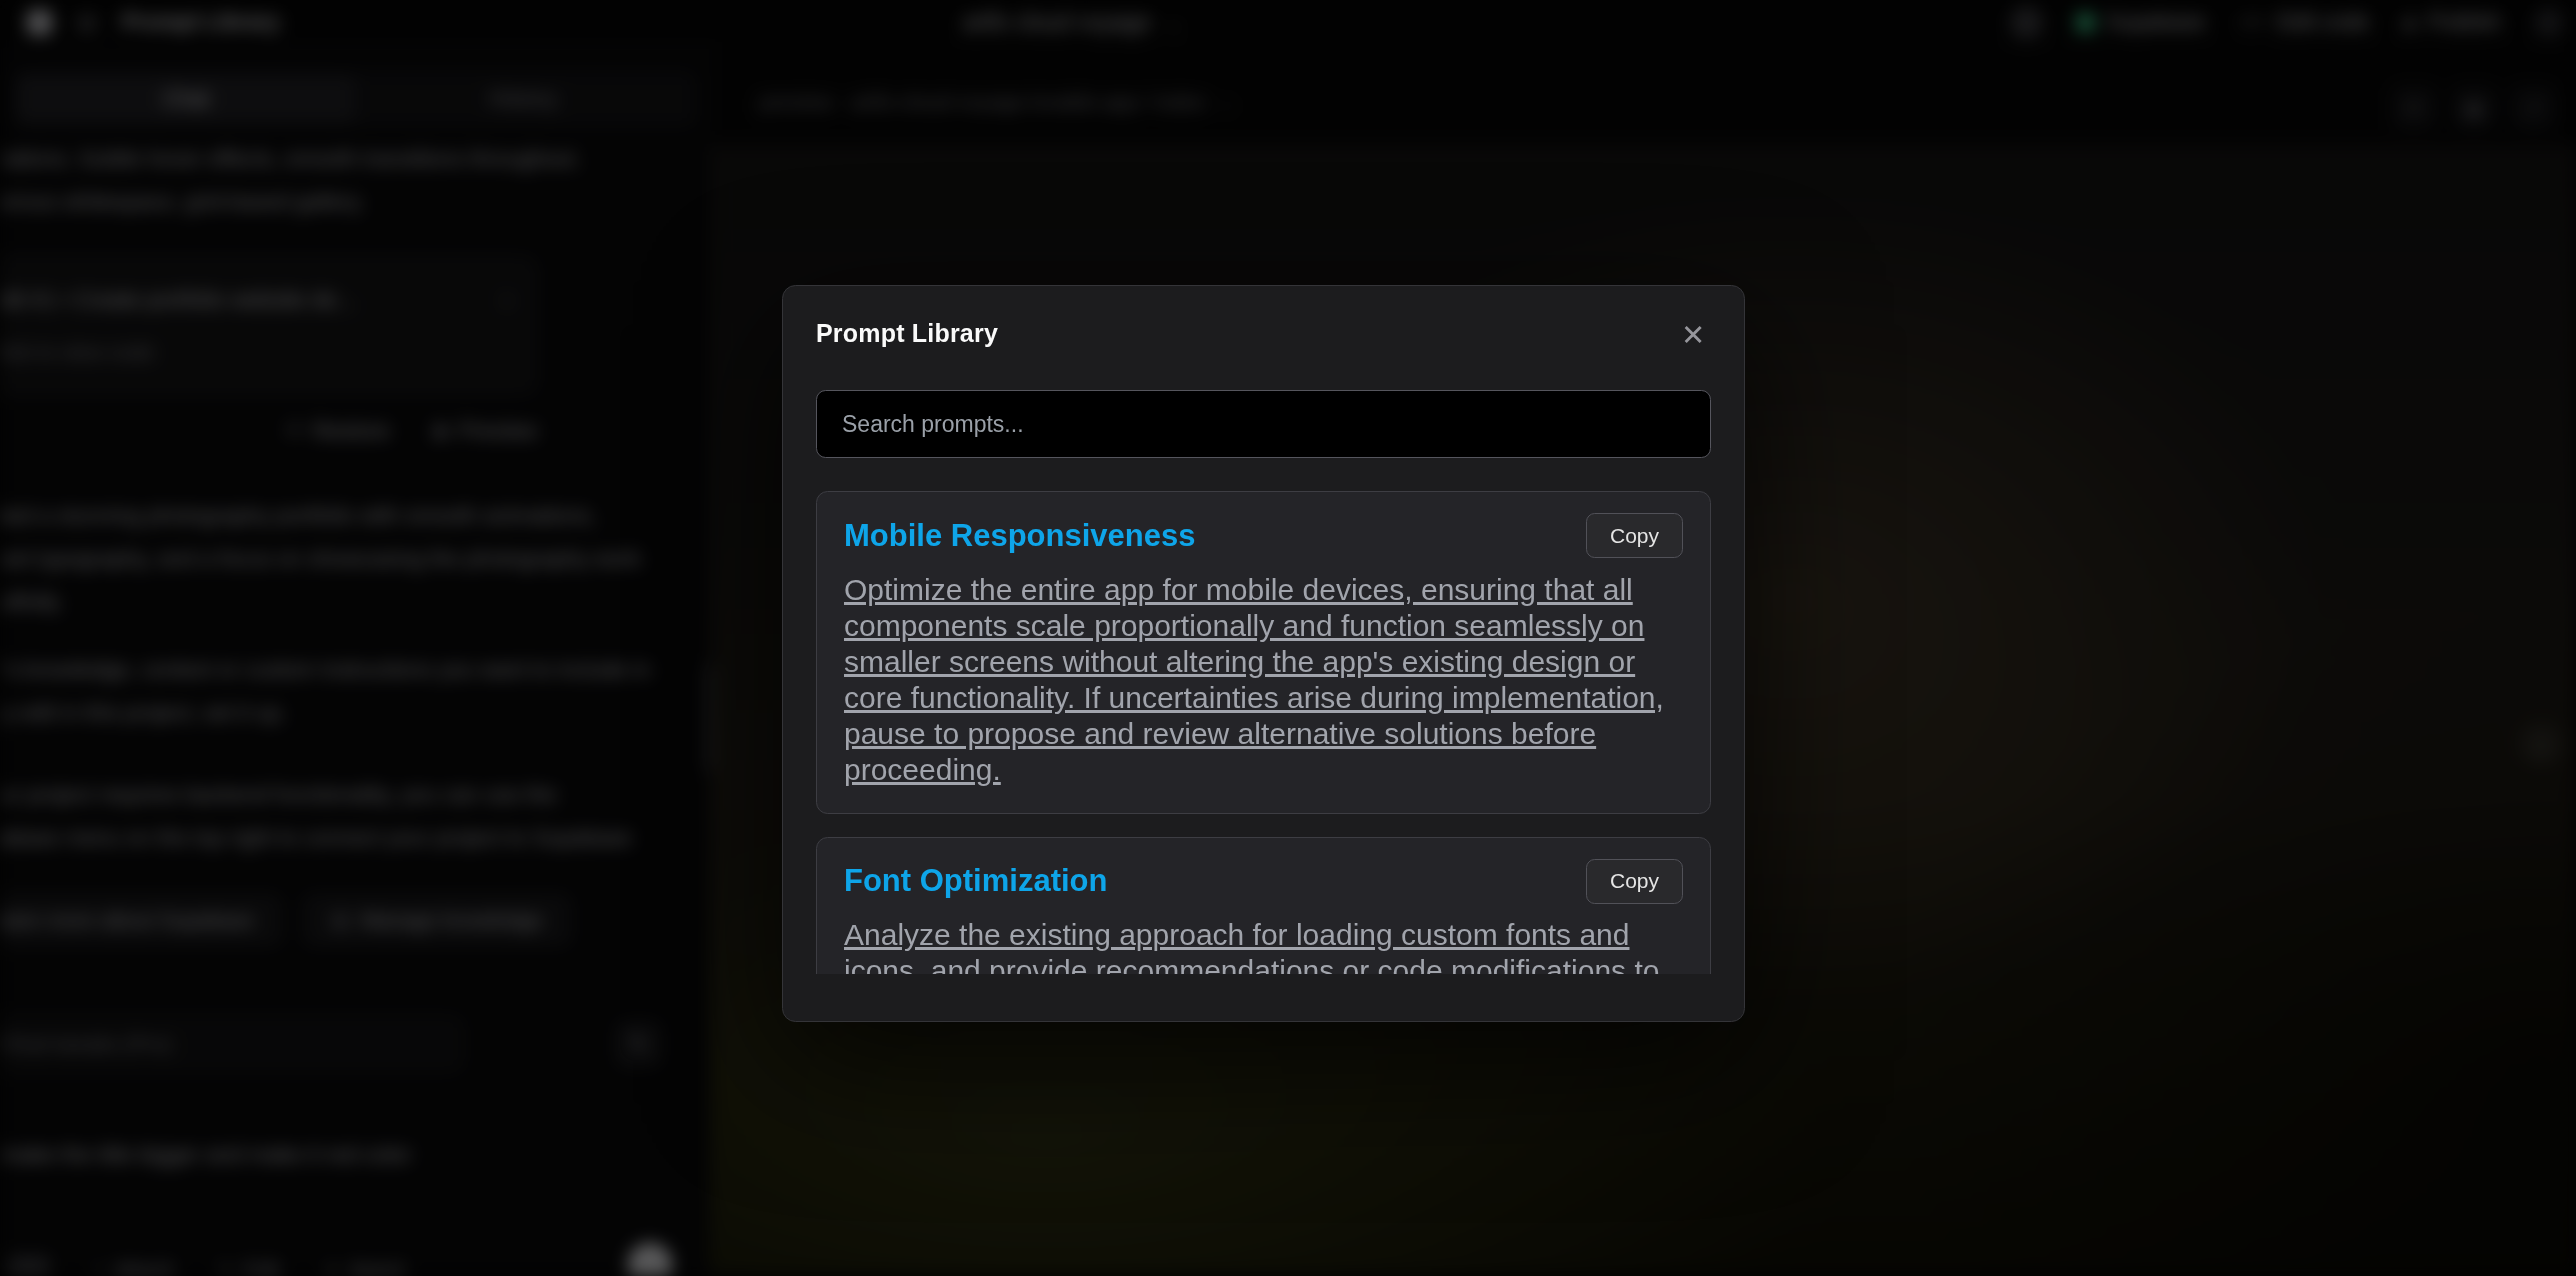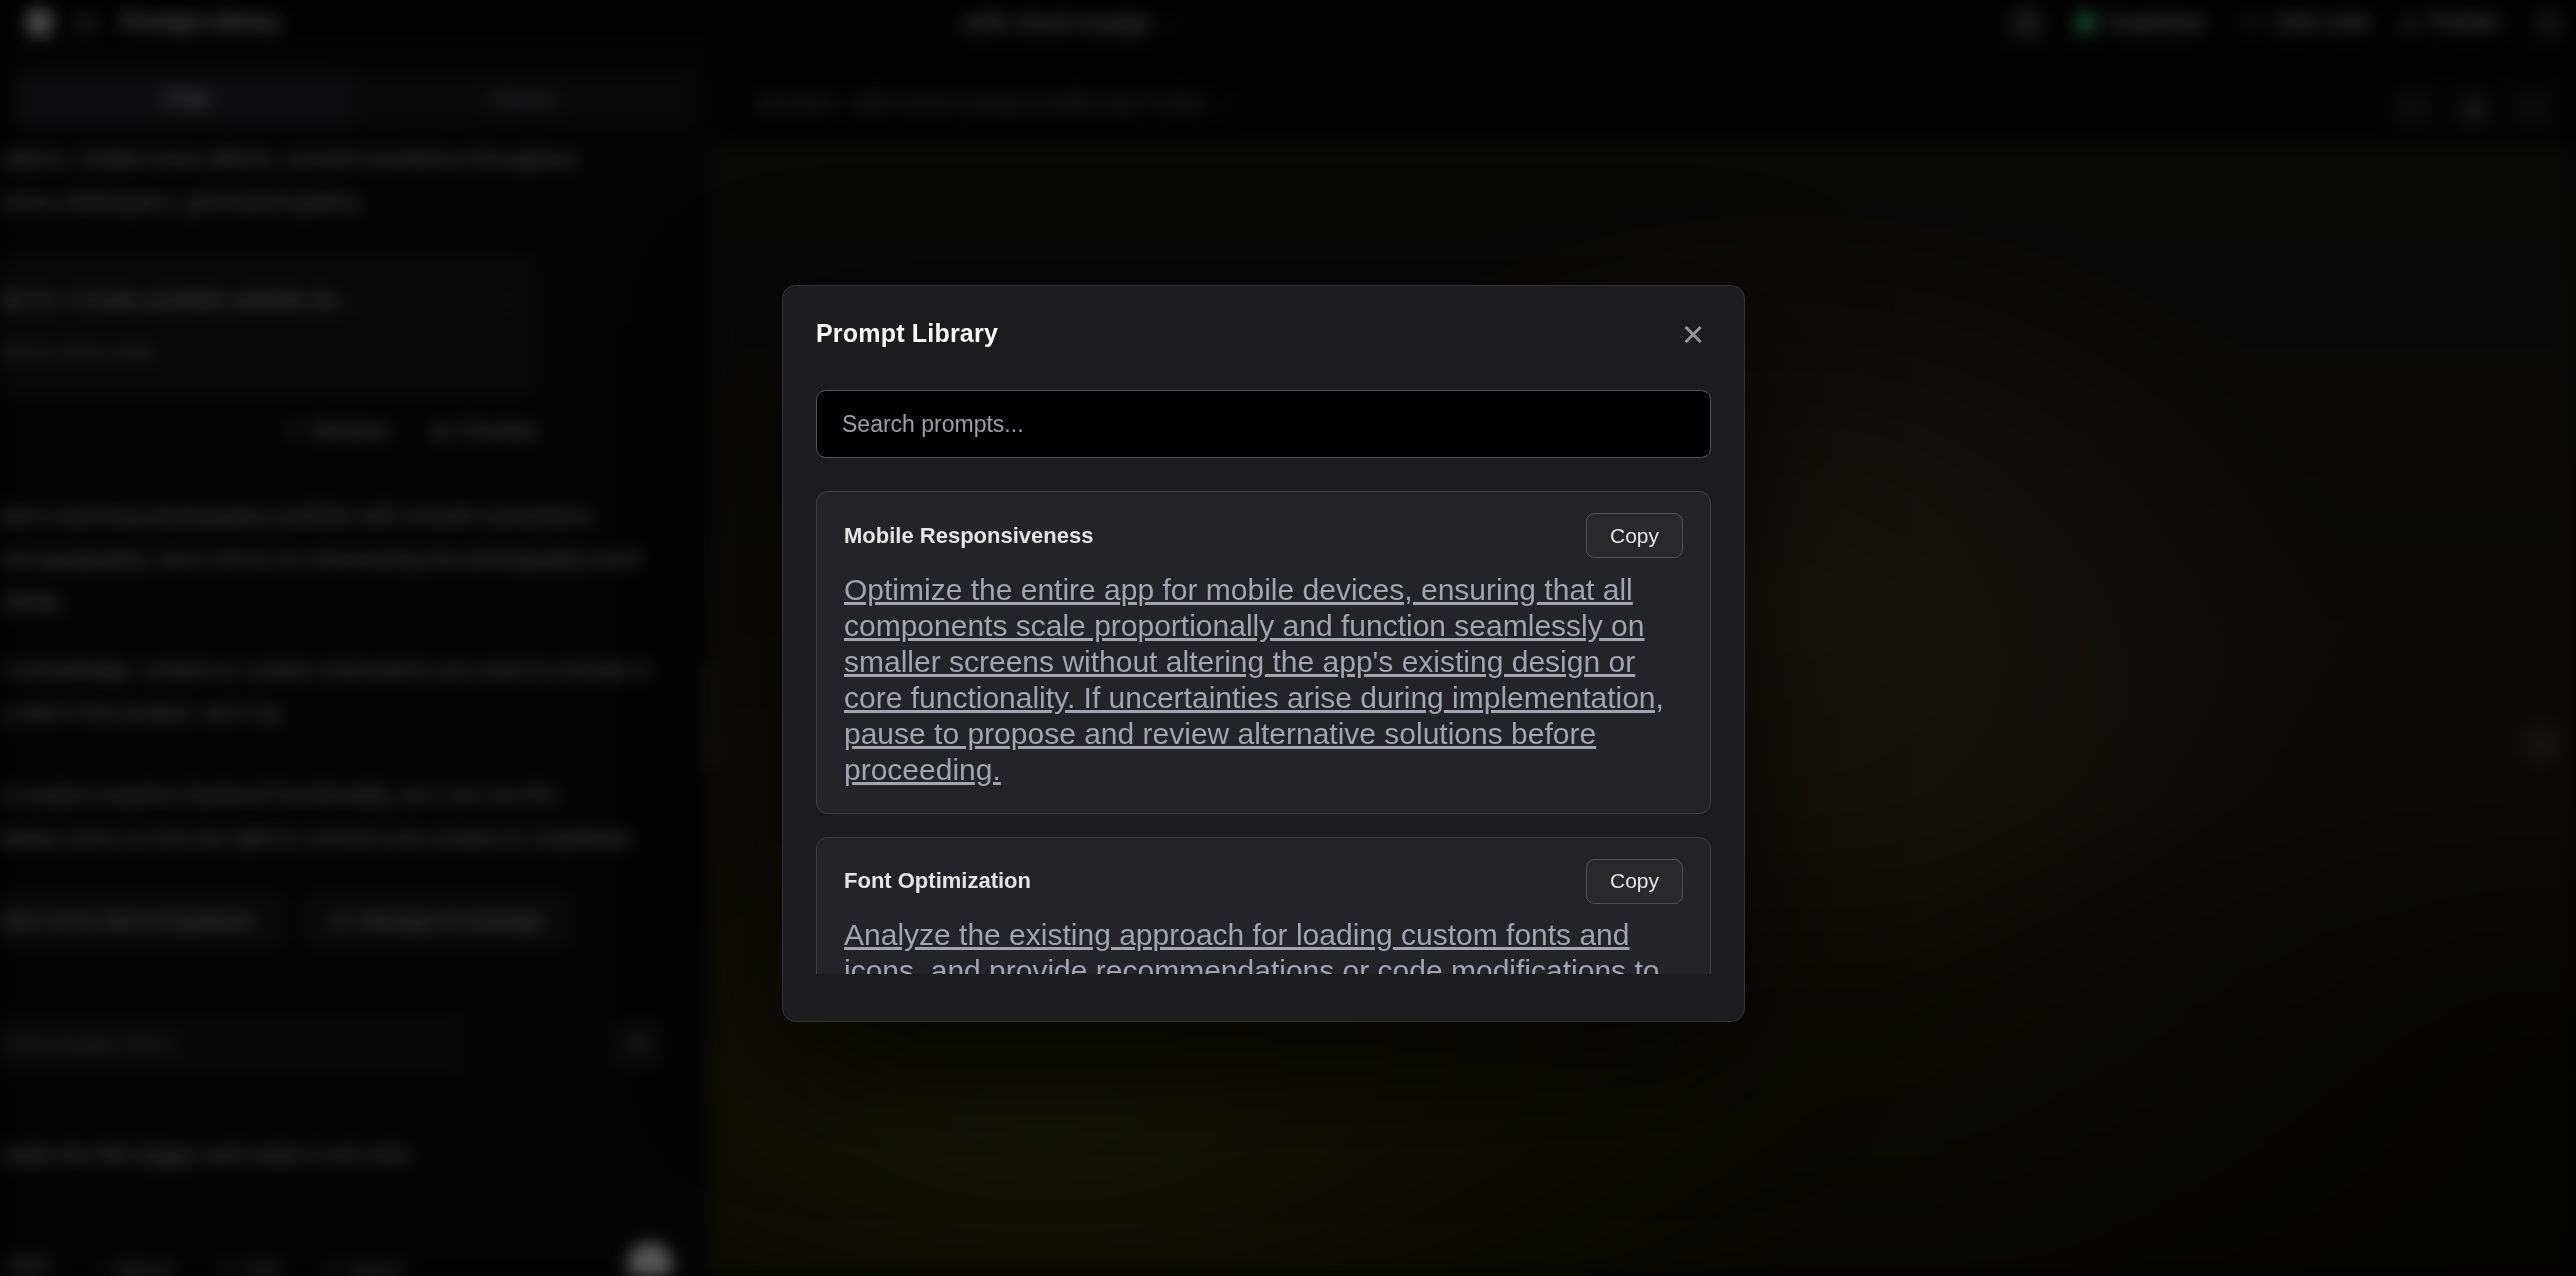--- a/index.html
+++ b/index.html
@@ -99,21 +99,21 @@
   .modal-head { display:flex; align-items:flex-start; justify-content:space-between; height:42px; }
   .modal-title { color:#fafafa; font-size:25px; font-weight:700; letter-spacing:0.2px; }
   .close-btn { background:none; border:none; color:#96969c; font-size:29px; line-height:29px;
     padding:1.9px 5.8px; cursor:pointer; }
   .search { margin-top:29px; width:100%; height:68px; background:#000000; border:1px solid #55555d;
     border-radius:9.6px; padding:0 25px; color:#e4e4e7; font-size:23px; font-family:inherit; outline:none; }
   .search::placeholder { color:#9aa0a8; }
   .cards { margin-top:33px; height:483px; overflow:hidden; display:flex; flex-direction:column; gap:23px; }
   .card { background:#242428; border:1px solid #3d3d43; border-radius:11.6px; padding:21px 27px 25px 27px; }
   .card-head { display:flex; align-items:center; justify-content:space-between; }
-  .card-title { color:#e5e5e5; font-size:22px; font-weight:600; }
+  .card-title { color:#0ea5e9; font-size:31px; font-weight:600; }
   .copy-btn { background:#29292c; border:1px solid #515158; border-radius:8.7px; color:#e5e5e5;
     font-size:21px; font-family:inherit; padding:9.6px 23px; cursor:pointer; }
   .card-desc { margin-top:13.5px; color:#a1a4ac; font-size:30px; line-height:36px;text-decoration:underline; }
   .card.sliver { min-height:17.3px; height:17.3px; padding:0; border-bottom:0;
     border-radius:11.6px 11.6px 0 0; flex:0 0 auto; }
 </style>
 </head>
 <body>
 
 <div class="stage">

